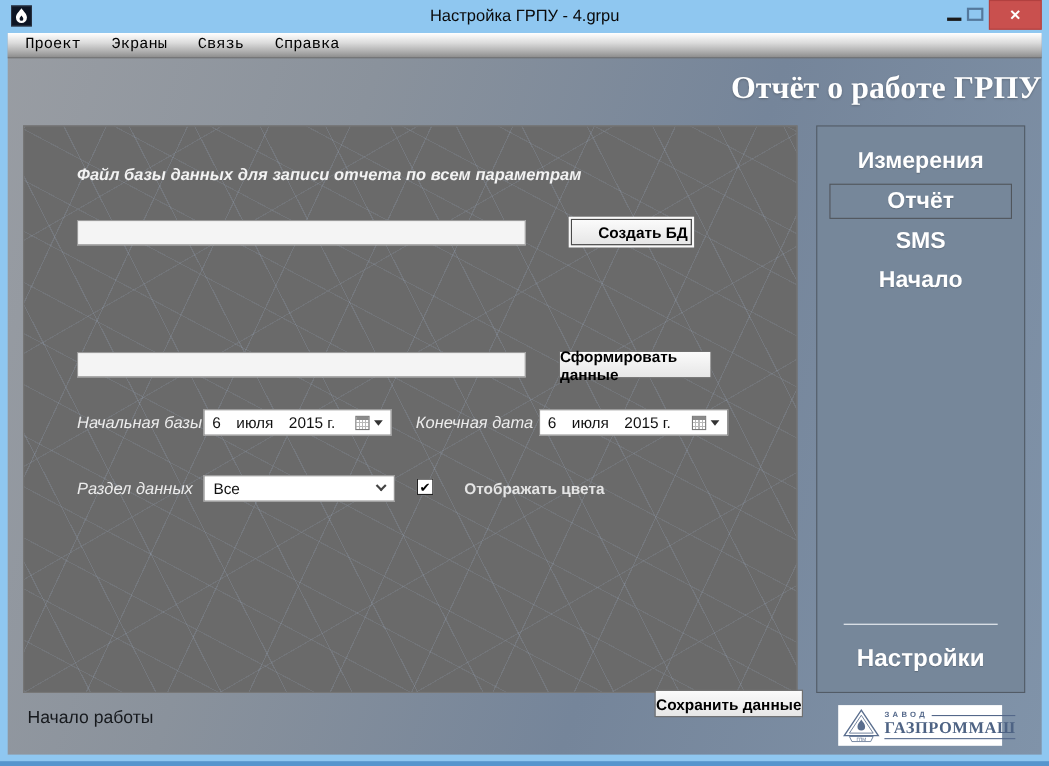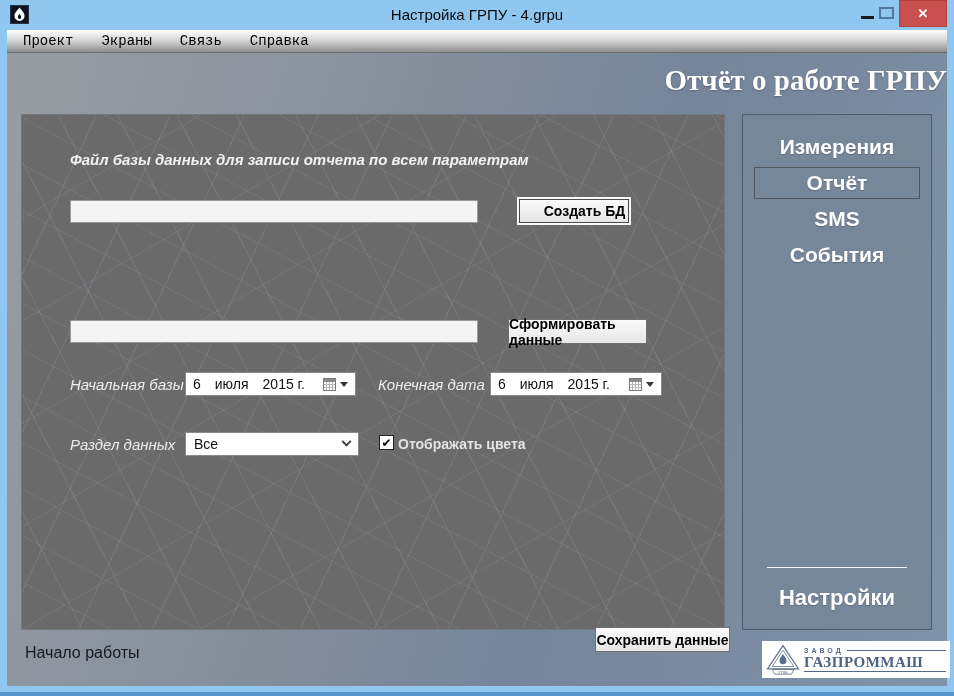--- a/index.html
+++ b/index.html
@@ -77,21 +77,21 @@
   .sb-item { width:166px; height:36px; display:flex; align-items:center; justify-content:center;
              color:#ffffff; font-weight:bold; font-size:21px; text-shadow:0 1px 1px rgba(0,0,0,0.2); }
   .sb-item.active { height:32px; margin:2px 0; border:1px solid #50555b; }
   .sb-divider { position:absolute; left:24px; right:24px; top:452px; height:1px; background:#f0f4f8; }
   .sb-settings { position:absolute; left:0; right:0; top:470px; text-align:center; color:#fff; font-weight:bold; font-size:22px;
                  text-shadow:0 1px 1px rgba(0,0,0,0.2); }
 
   
   .status-text { position:absolute; left:18px; top:614px; font-size:16px; color:#16191d; }
 
-  .logo { position:absolute; left:755px; top:611px; width:188px; height:37px; background:#fff; display:flex; align-items:center; padding:2px 4px; }
+  .logo { position:absolute; left:755px; top:611px; width:149px; height:37px; background:#fff; display:flex; align-items:center; padding:2px 4px; }
   .logo-emblem { width:34px; height:31px; flex:0 0 auto; }
   .logo-textcol { flex:1; margin-left:4px; display:flex; flex-direction:column; justify-content:center; }
   .logo-top { display:flex; align-items:center; }
   .logo-zavod { font-size:7px; font-weight:bold; letter-spacing:3px; color:#54688a; }
   .logo-topline { flex:1; border-top:1px solid #54688a; margin-left:3px; }
   .logo-name { font-family:"Liberation Serif", serif; font-weight:bold; font-size:15px; color:#4e6384;
                border-bottom:1px solid #54688a; line-height:17px; letter-spacing:0.5px; }
 </style>
 </head>
 <body>
@@ -157,30 +157,30 @@
 
       <div class="lbl-inline" style="left:48px; top:321px;">Раздел данных</div>
       <div class="select" style="left:163px; top:317px; width:174px;gap:24px;">
         <span>Все</span>
         <span class="chevron"></span>
       </div>
 
       <div class="checkbox" style="left:357px; top:320px;">
         <span>✔</span>
       </div>
-      <div class="cb-label" style="left:376px; top:321px;">Отображать цвета</div>
+      <div class="cb-label" style="left:400px; top:321px;">Отображать цвета</div>
 
       <div class="btn" style="left:573px; top:487px; width:135px; height:25px;margin-top:25px;">Сохранить данные</div>
     </div>
 
     <div class="sidebar">
       <div class="sb-item">Измерения</div>
       <div class="sb-item active">Отчёт</div>
       <div class="sb-item">SMS</div>
-      <div class="sb-item">События</div>
+      <div class="sb-item">Начало</div>
       <div class="sb-divider"></div>
       <div class="sb-settings">Настройки</div>
     </div>
 
     <div class="status-text">Начало работы</div>
 
     <div class="logo">
       <svg class="logo-emblem" viewBox="0 0 44 40">
         <polygon points="22,2 42,32 2,32" fill="none" stroke="#5a6e8e" stroke-width="1.6"></polygon>
         <polygon points="22,8 36,29 8,29" fill="none" stroke="#5a6e8e" stroke-width="1"></polygon>

